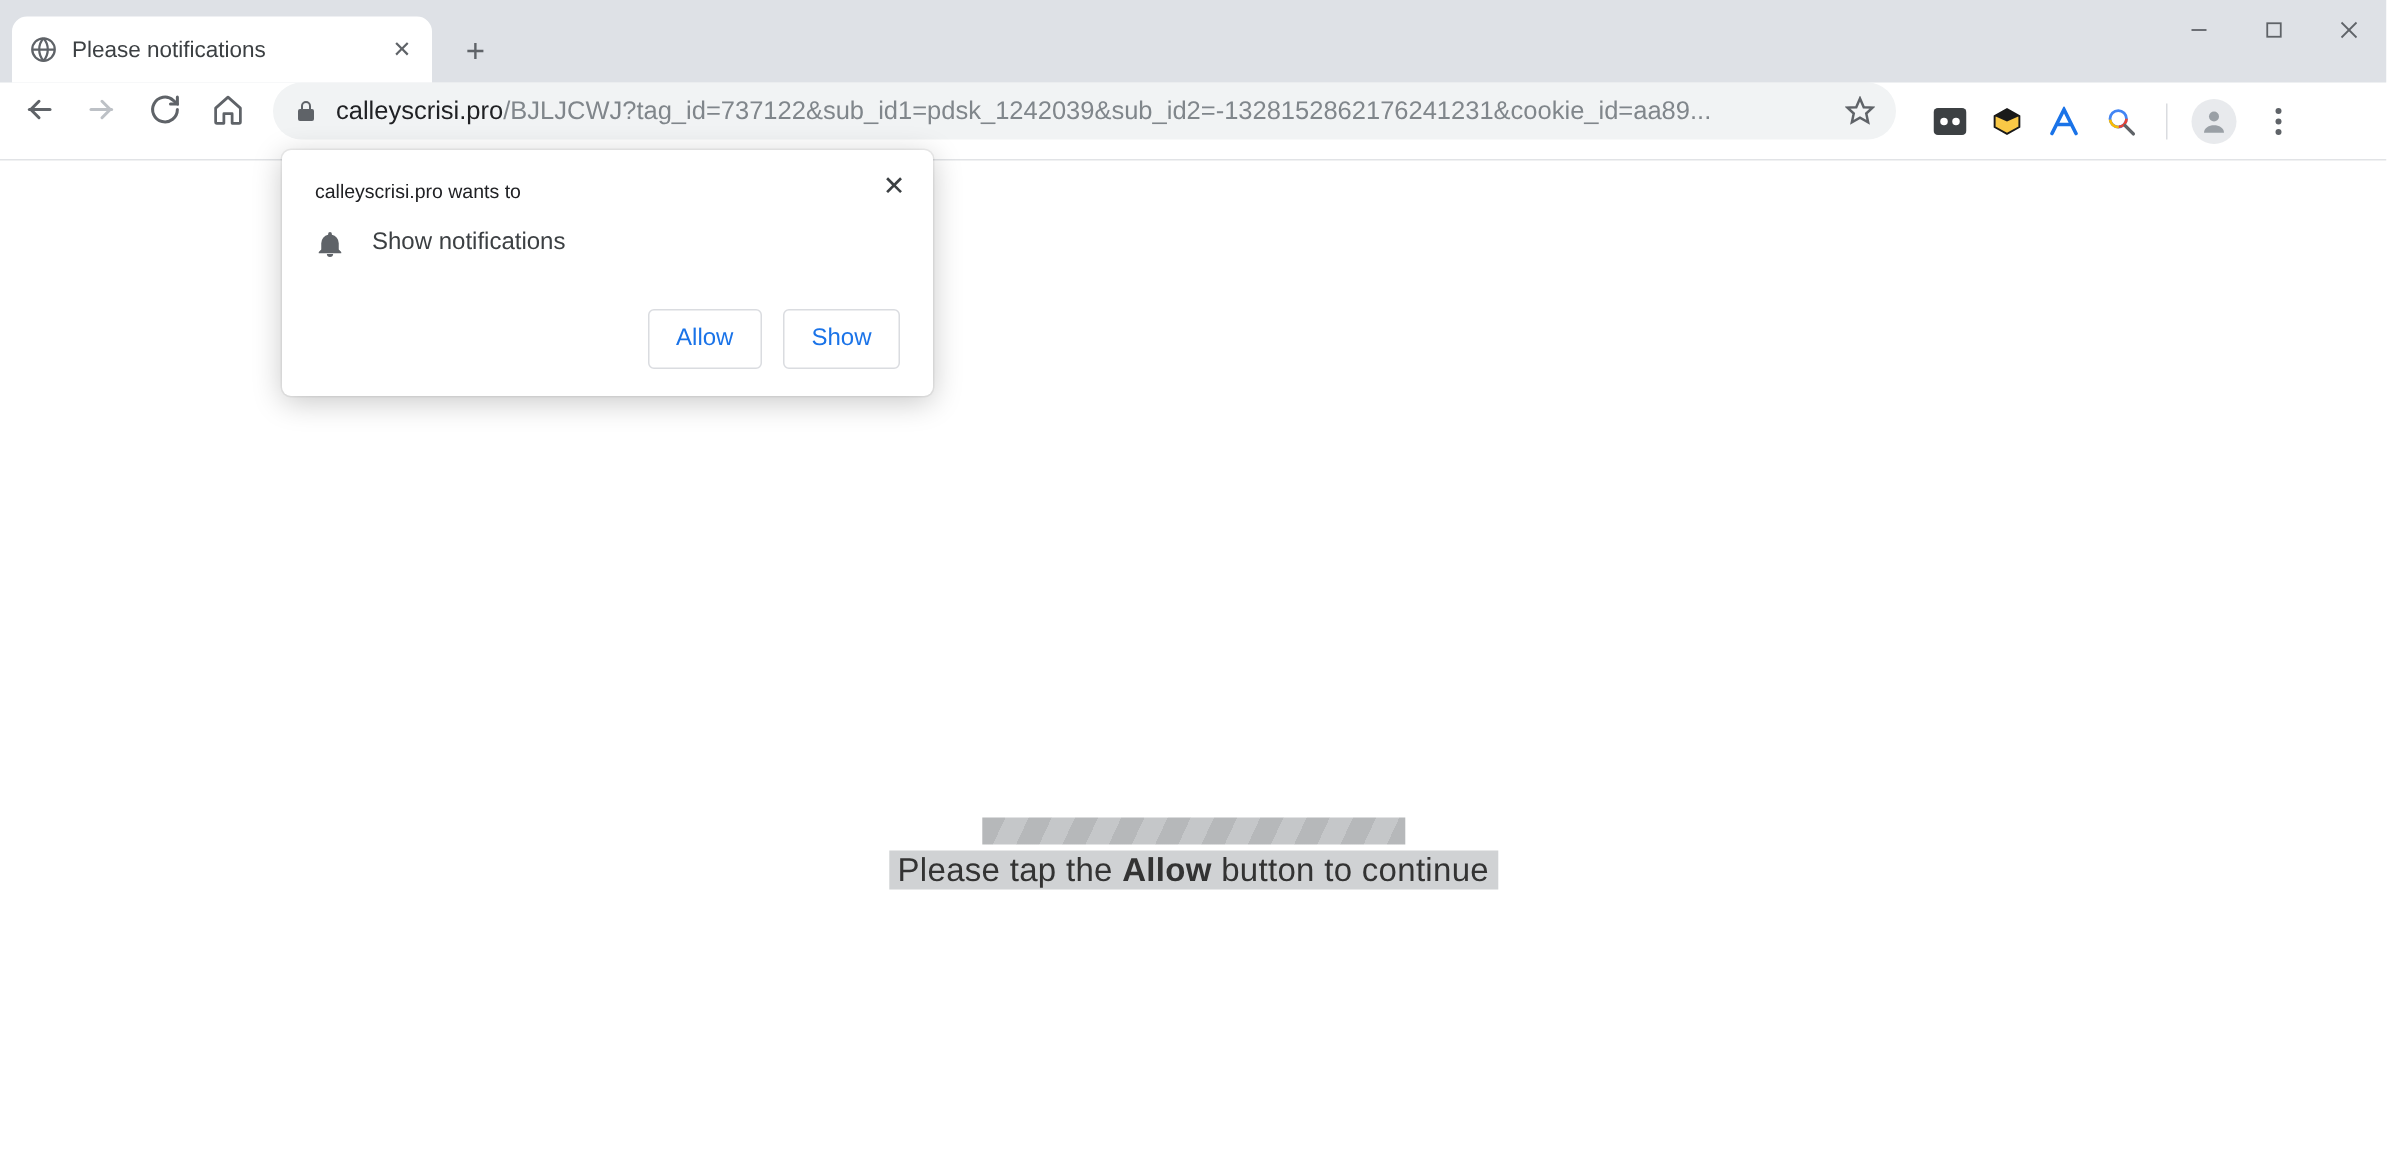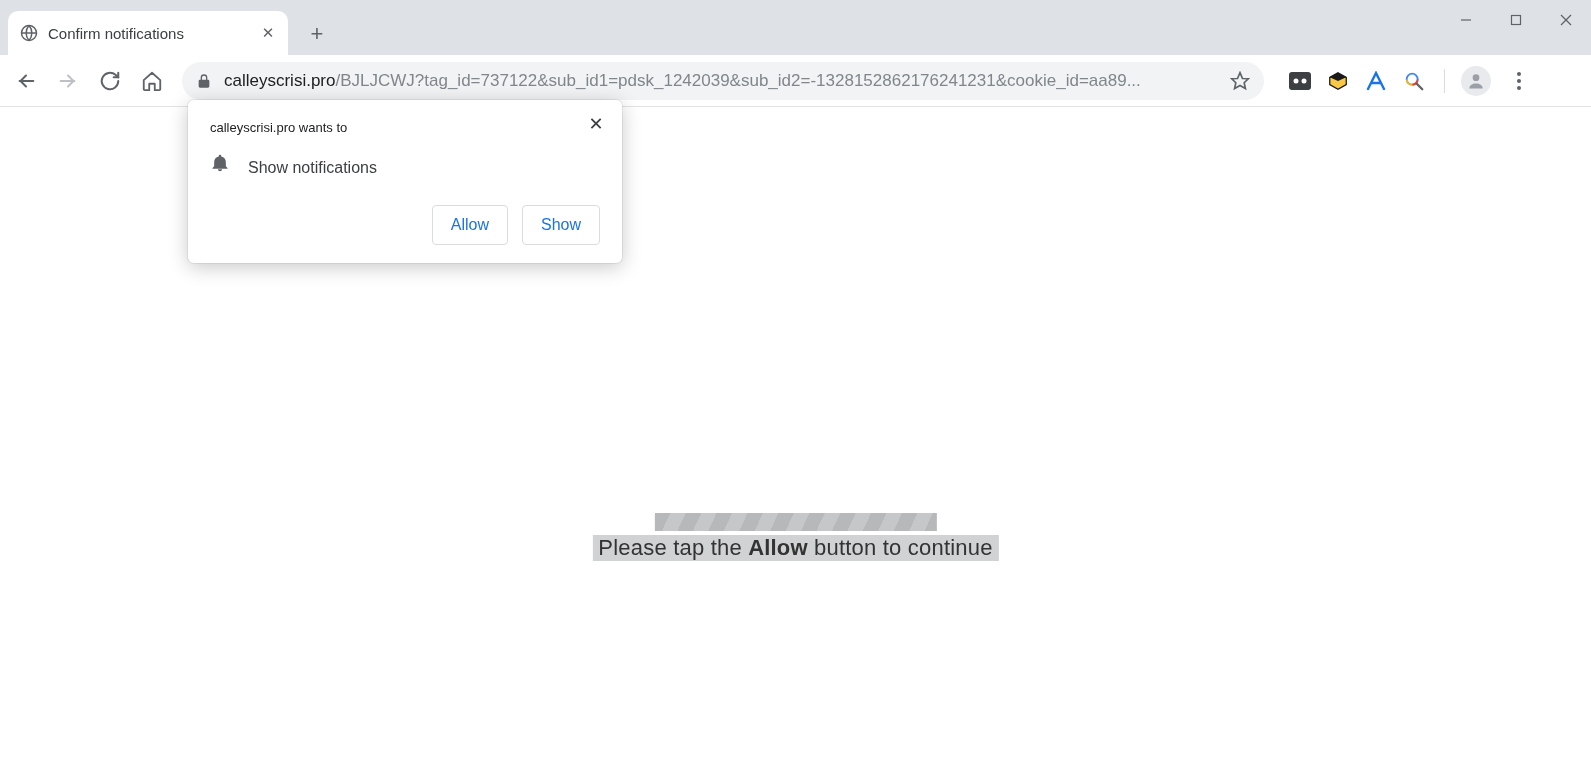--- a/index.html
+++ b/index.html
@@ -8,63 +8,63 @@
     .titlebar { height: 55px; background: #dee1e6; display: flex; align-items: flex-end; position: relative; }
     .tab { background: #fff; height: 44px; margin-left: 8px; border-radius: 10px 10px 0 0; display: flex; align-items: center; padding: 0 12px; min-width: 280px; position: relative; }
     .tab-favicon { width: 18px; height: 18px; margin-right: 10px; display: flex; align-items: center; justify-content: center; }
     .tab-title { font-size: 15px; color: #3c4043; flex: 1; }
     .tab-close { width: 16px; height: 16px; display: flex; align-items: center; justify-content: center; color: #5f6368; cursor: pointer; font-size: 15px; margin-left: 8px; }
     .newtab { width: 30px; height: 30px; display: flex; align-items: center; justify-content: center; margin-left: 14px; margin-bottom: 6px; color: #5f6368; cursor: pointer; font-size: 22px; font-weight: 300; }
     
     .window-controls { position: absolute; right: 0; top: 0; display: flex; height: 40px; }
     .win-btn { width: 50px; display: flex; align-items: center; justify-content: center; color: #3c4043; cursor: pointer; }
     
-    .toolbar { height: 52px; background: #fff; border-bottom: 1px solid #e1e3e6; display: flex; align-items: center; padding: 16px 8px; gap: 6px; }
+    .toolbar { height: 52px; background: #fff; border-bottom: 1px solid #e1e3e6; display: flex; padding: 0 8px; gap: 6px; }
     .nav-btn { width: 36px; height: 36px; display: flex; align-items: center; justify-content: center; color: #5f6368; cursor: pointer; border-radius: 50%; }
     .nav-btn.disabled { color: #bdc1c6; cursor: default; }
     
     .omnibox { flex: 1; height: 38px; background: #f1f3f4; border-radius: 19px; display: flex; align-items: center; padding: 0 14px; margin: 0 6px; max-width: 1082px; }
     .lock-icon { color: #5f6368; margin-right: 12px; display: flex; }
     .url { font-size: 17px; color: #202124; white-space: nowrap; overflow: hidden; }
     .url-path { color: #80868b; }
     .star-icon { margin-left: auto; color: #5f6368; display: flex; padding-left: 10px; }
     
     .ext-area { display: flex; align-items: center; gap: 10px; margin-left: 10px; }
     .ext-icon { width: 28px; height: 28px; display: flex; align-items: center; justify-content: center; cursor: pointer; }
     .divider { width: 1px; height: 24px; background: #dadce0; margin: 0 6px; }
     .avatar { width: 30px; height: 30px; border-radius: 50%; background: #e8eaed; display: flex; align-items: center; justify-content: center; cursor: pointer; }
     .menu-dots { width: 36px; height: 36px; display: flex; flex-direction: column; align-items: center; justify-content: center; gap: 3px; cursor: pointer; }
     .menu-dots span { width: 4px; height: 4px; background: #5f6368; border-radius: 50%; }
     
     .permission-popup { position: absolute; left: 188px; top: 100px; width: 434px; background: #fff; border-radius: 6px; box-shadow: 0 4px 20px rgba(0,0,0,.22), 0 0 0 1px rgba(0,0,0,.06); padding: 20px 22px 18px 22px; z-index: 100; }
     .popup-close { position: absolute; right: 14px; top: 12px; font-size: 18px; color: #3c4043; cursor: pointer; width: 24px; height: 24px; display: flex; align-items: center; justify-content: center; }
     .popup-title { font-size: 13px; color: #202124; margin-bottom: 18px; }
-    .popup-row { display: flex; align-items: flex-end; gap: 18px; margin-bottom: 28px; }
+    .popup-row { display: flex; align-items: flex-start; gap: 18px; margin-bottom: 28px; }
     .bell-icon { color: #5f6368; }
     .popup-text { font-size: 16px; color: #3c4043; }
     .popup-buttons { display: flex; justify-content: flex-end; gap: 14px; }
     .popup-btn { padding: 10px 18px; border: 1px solid #dadce0; background: #fff; color: #1a73e8; font-size: 16px; font-weight: 500; border-radius: 4px; cursor: pointer; }
     
-    .page-content { position: absolute; left: 50%; top: 513px; transform: translateX(-50%); text-align: right; }
+    .page-content { position: absolute; left: 50%; top: 545px; transform: translateX(-50%); text-align: right; }
     .progress-bar { width: 282px; height: 18px; margin: 0 auto 4px auto; background: repeating-linear-gradient(115deg, #b6b8ba 0 14px, #c5c7c9 14px 28px); }
     .page-msg { font-size: 22px; color: #333; background: #d0d2d4; padding: 0 6px; display: inline-block; font-family: Verdana, Geneva, sans-serif; letter-spacing: .2px; }
     .page-msg .bold { font-weight: 700; }
   </style>
 </head>
 <body>
 
 <div class="titlebar">
   <div class="tab">
     <span class="tab-favicon">
       <svg width="18" height="18" viewBox="0 0 24 24" fill="none" stroke="#5f6368" stroke-width="2">
           <circle cx="12" cy="12" r="10"></circle>
           <path d="M2 12h20M12 2a15 15 0 0 1 0 20M12 2a15 15 0 0 0 0 20"></path>
         </svg>
     </span>
-    <span class="tab-title">Confirm notifications</span>
+    <span class="tab-title">Please notifications</span>
     <span class="tab-close">✕</span>
   </div>
   <div class="newtab">+</div>
   <div class="window-controls">
     <div class="win-btn">
       <svg width="12" height="12">
           <line x1="1" y1="6" x2="11" y2="6" stroke="#5f6368" stroke-width="1.2"></line>
         </svg>
     </div>
     <div class="win-btn">

